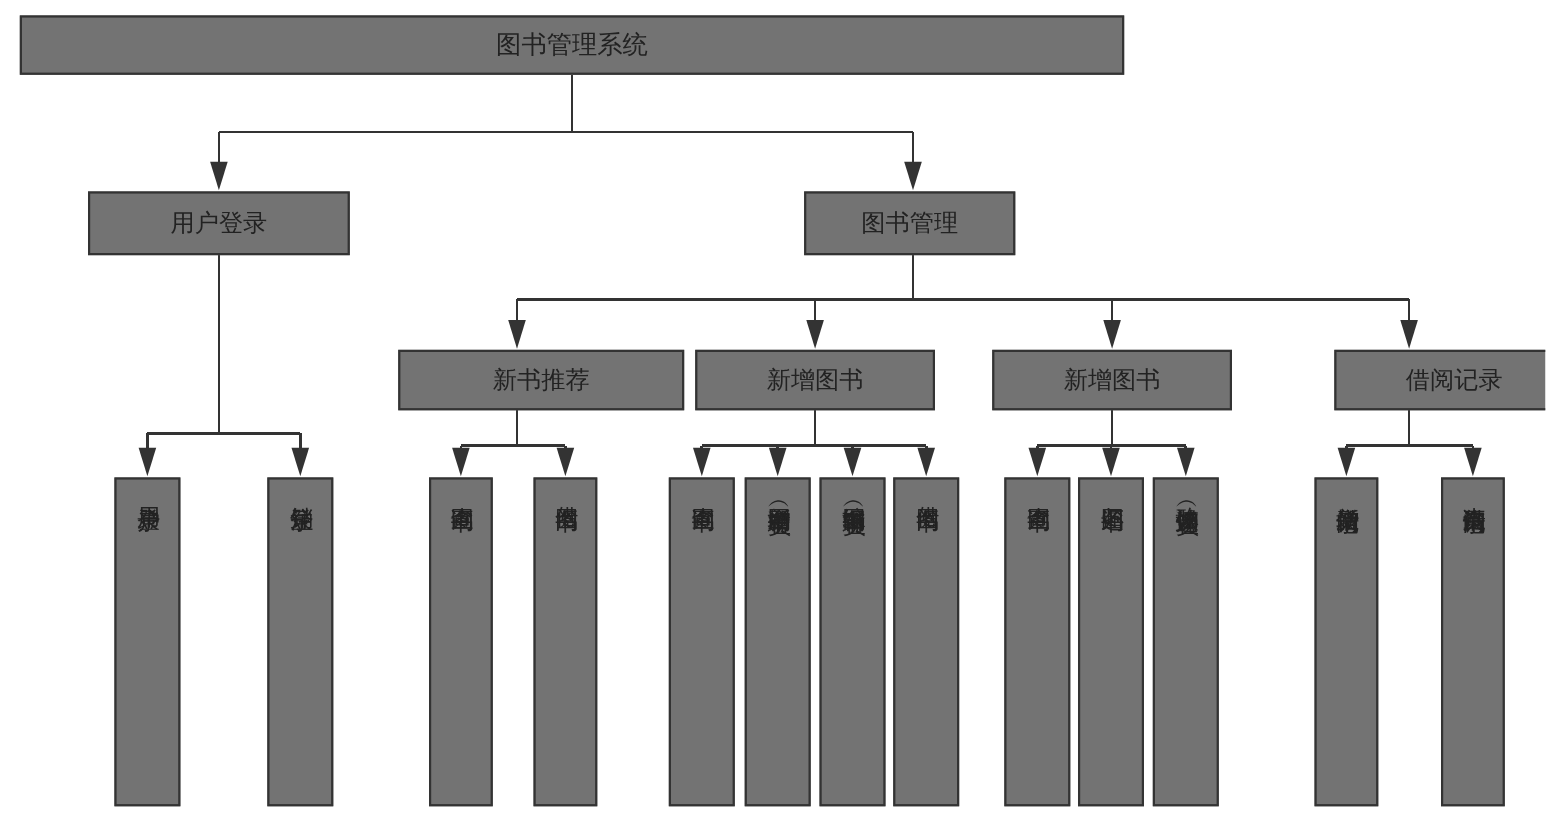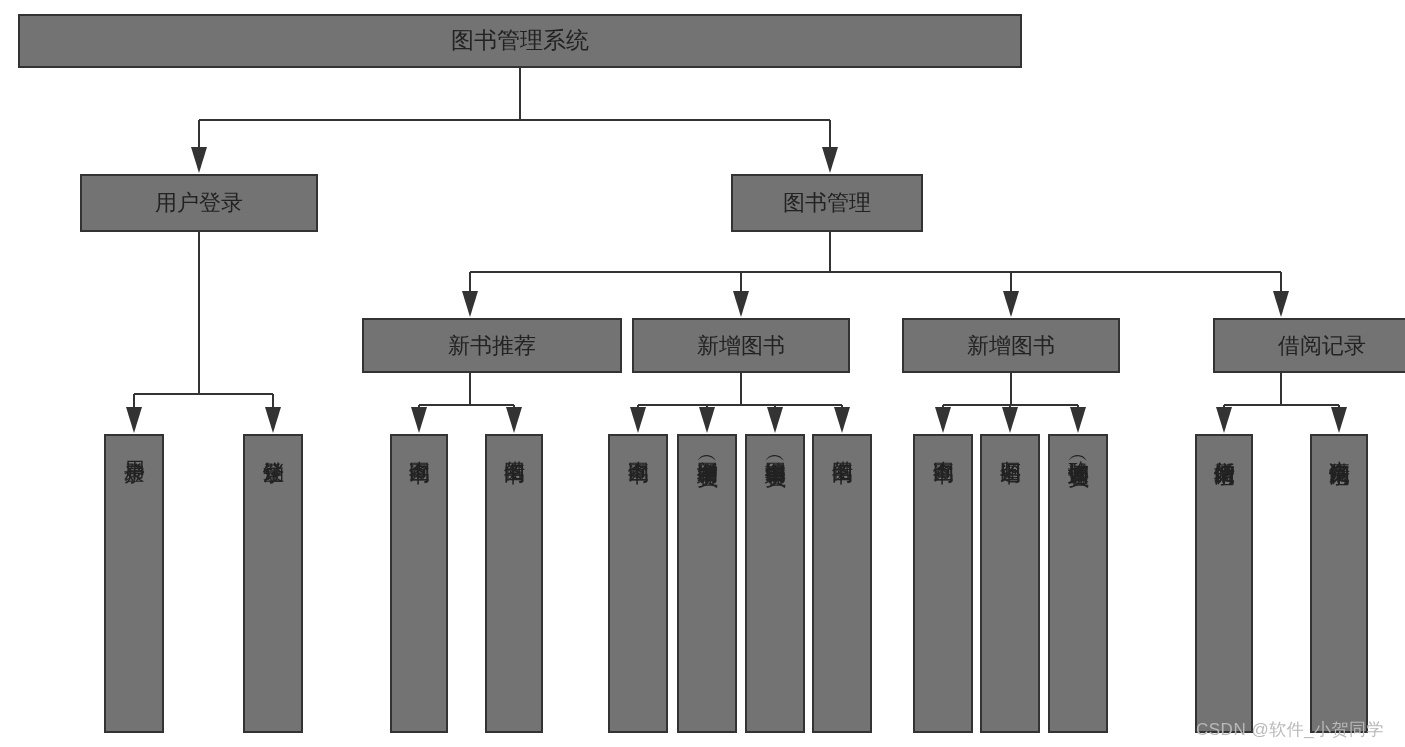--- a/index.html
+++ b/index.html
@@ -180,14 +180,13 @@
       <div class="node vert lvl-4" style="left: 1048px; top: 434px; width: 60px; height: 299px;">
         <span class="node-label">确认归还（管理员）</span>
       </div>
       <div class="node vert lvl-4" style="left: 1195px; top: 434px; width: 58px; height: 299px;">
         <span class="node-label">新增借阅记录</span>
       </div>
       <div class="node vert lvl-4" style="left: 1310px; top: 434px; width: 58px; height: 299px;">
         <span class="node-label">查询借阅记录</span>
       </div>
     </div>
-  <div id="watermark" style="left: 1196px; top: 718px; color: rgb(185, 185, 185);">CSDN @软件_小贺同学</div>
 </div>
 
 </body></html>

